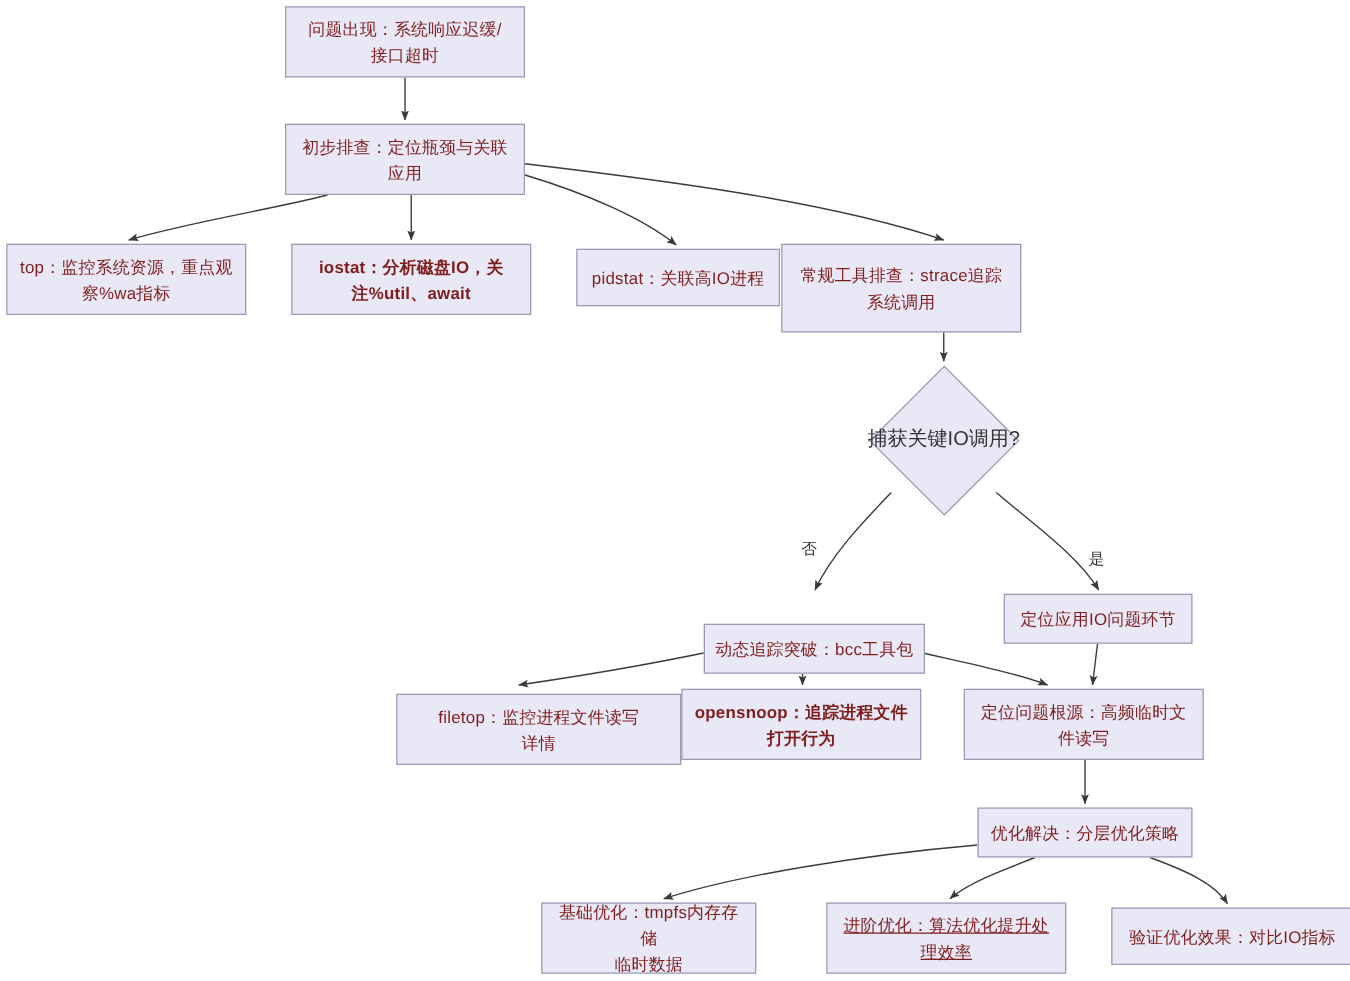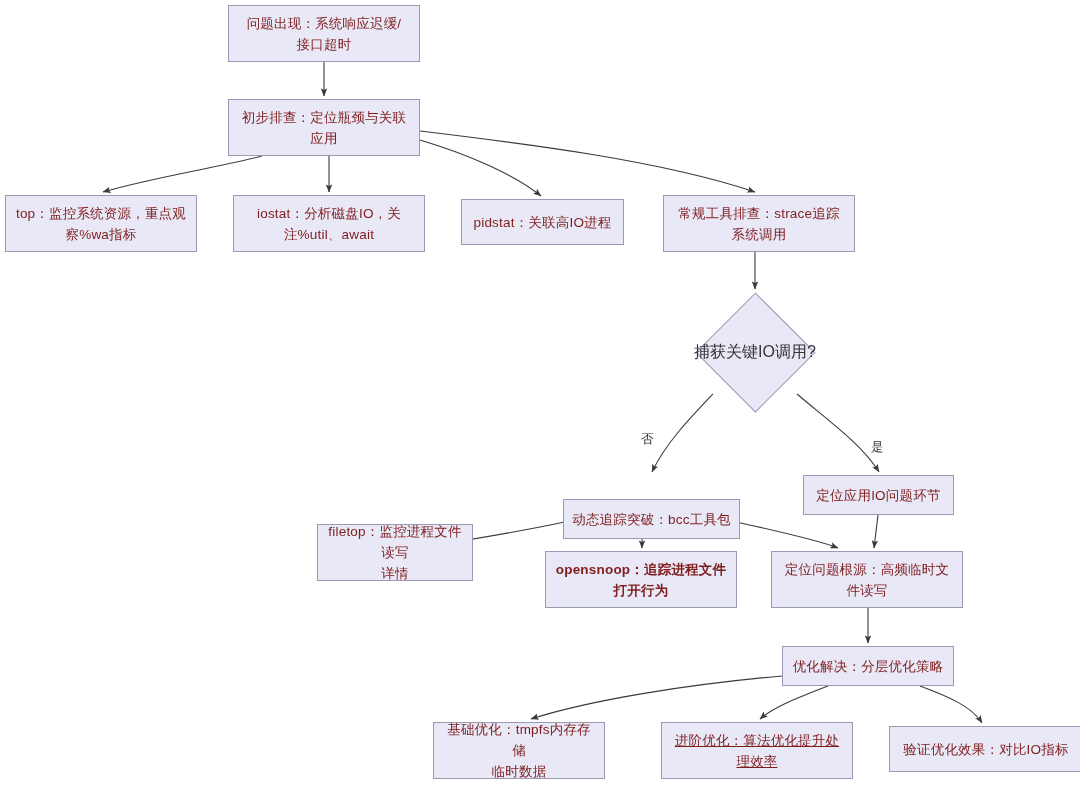--- a/index.html
+++ b/index.html
@@ -121,42 +121,42 @@
 接口超时</span>
       </div>
       <div class="node" style="left: 228px; top: 99px; width: 192px; height: 57px;">
         <span class="node-label">初步排查：定位瓶颈与关联
 应用</span>
       </div>
       <div class="node" style="left: 5px; top: 195px; width: 192px; height: 57px;">
         <span class="node-label">top：监控系统资源，重点观
 察%wa指标</span>
       </div>
-      <div class="node" style="left: 233px; top: 195px; width: 192px; height: 57px;">
+      <div class="node" style="left: 233px; top: 195px; width: 192px; height: 57px; font-weight: bold;">
         <span class="node-label">iostat：分析磁盘IO，关
 注%util、await</span>
       </div>
       <div class="node" style="left: 461px; top: 199px; width: 163px; height: 46px;">
         <span class="node-label">pidstat：关联高IO进程</span>
       </div>
-      <div class="node" style="left: 663px; top: 195px; width: 192px; height: 57px;">
+      <div class="node" style="left: 625px; top: 195px; width: 192px; height: 71px;">
         <span class="node-label">常规工具排查：strace追踪
 系统调用</span>
       </div>
       <div class="diamond-wrap" style="left: 712.574px; top: 309.574px; width: 84.8528px; height: 84.8528px;">
         <div class="diamond-shape"></div>
         <div class="diamond-text">捕获关键IO调用?</div>
       </div>
       <div class="node" style="left: 563px; top: 499px; width: 177px; height: 40px;">
         <span class="node-label">动态追踪突破：bcc工具包</span>
       </div>
       <div class="node" style="left: 803px; top: 475px; width: 151px; height: 40px;">
         <span class="node-label">定位应用IO问题环节</span>
       </div>
-      <div class="node" style="left: 317px; top: 524px; width: 156px; height: 57px;">
+      <div class="node" style="left: 317px; top: 555px; width: 228px; height: 57px;">
         <span class="node-label">filetop：监控进程文件读写
 详情</span>
       </div>
       <div class="node" style="left: 545px; top: 551px; width: 192px; height: 57px; font-weight: bold;">
         <span class="node-label">opensnoop：追踪进程文件
 打开行为</span>
       </div>
       <div class="node" style="left: 771px; top: 551px; width: 192px; height: 57px;">
         <span class="node-label">定位问题根源：高频临时文
 件读写</span>

